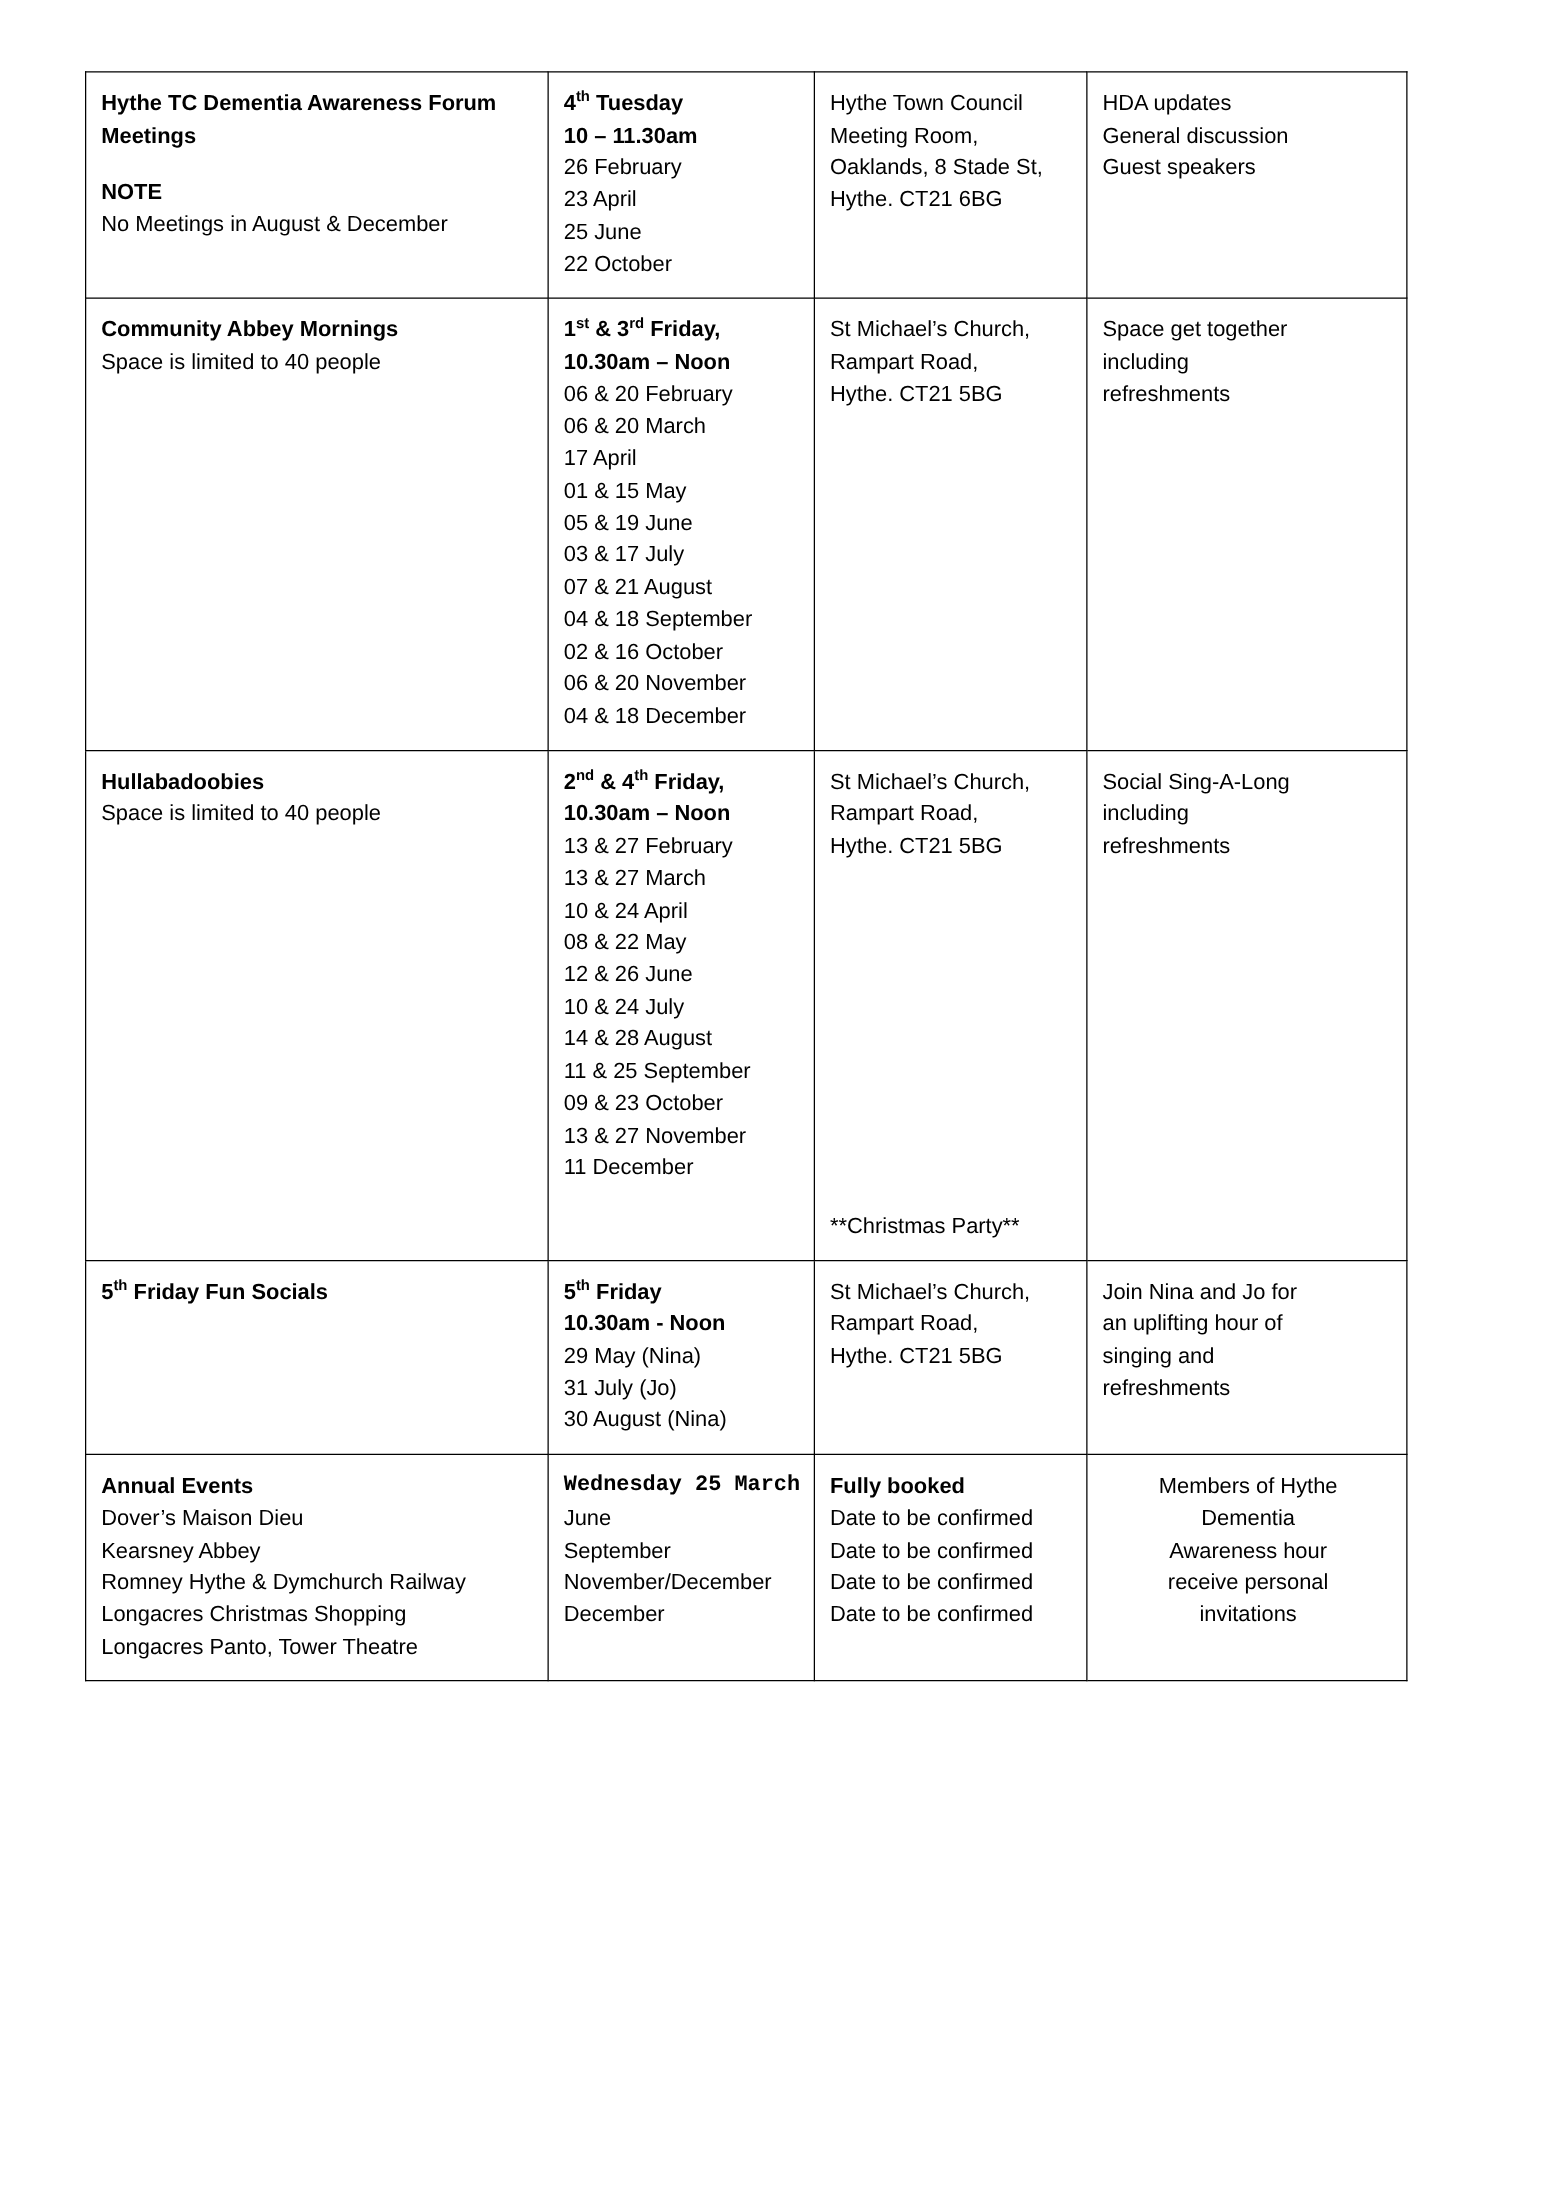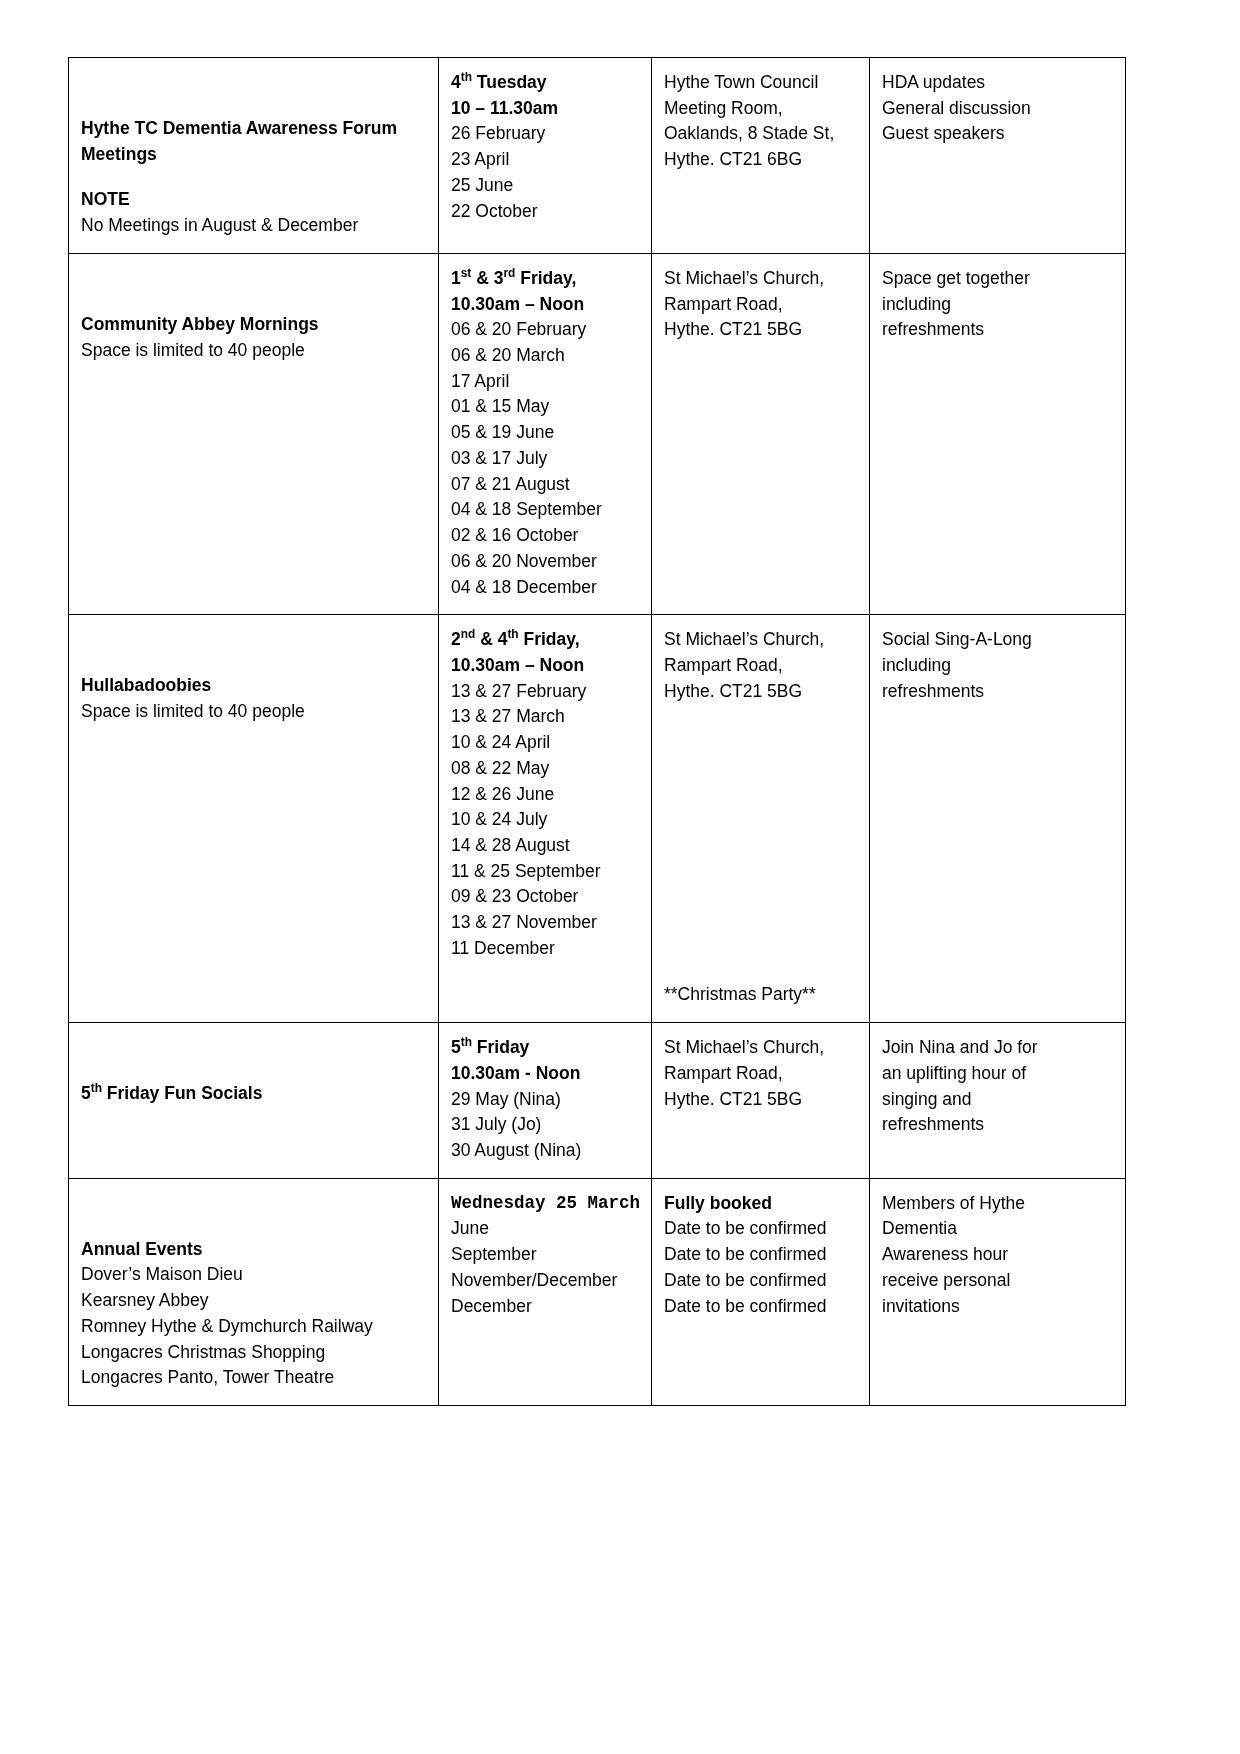--- a/index.html
+++ b/index.html
@@ -29,26 +29,26 @@
     padding: 12px 10px 14px 12px;
     font-size: 17.5px;
     line-height: 1.47;
   }
   col.c1 { width: 370px; }
   col.c2 { width: 213px; }
   col.c3 { width: 218px; }
   col.c4 { width: 256px; }
 
   .bold { font-weight: bold; }
-  .title { font-weight: bold; margin-top: 46px; }
+  .title { font-weight: bold; }
   .spacer { display: block; height: 20px; }
   .line { display: block; }
   sup { font-size: 0.68em; vertical-align: super; line-height: 0; }
 
-  .center { text-align: left; }
+  .center { text-align: center; }
   .pad-top-big { padding-top: 36px; }
   .push-down { display: block; height: 278px; }
   .nowrap { white-space: nowrap; font-family: Liberation Mono, monospace; }
 </style>
 </head>
 <body>
 
 <div class="page">
   <table class="schedule">
     <colgroup>

